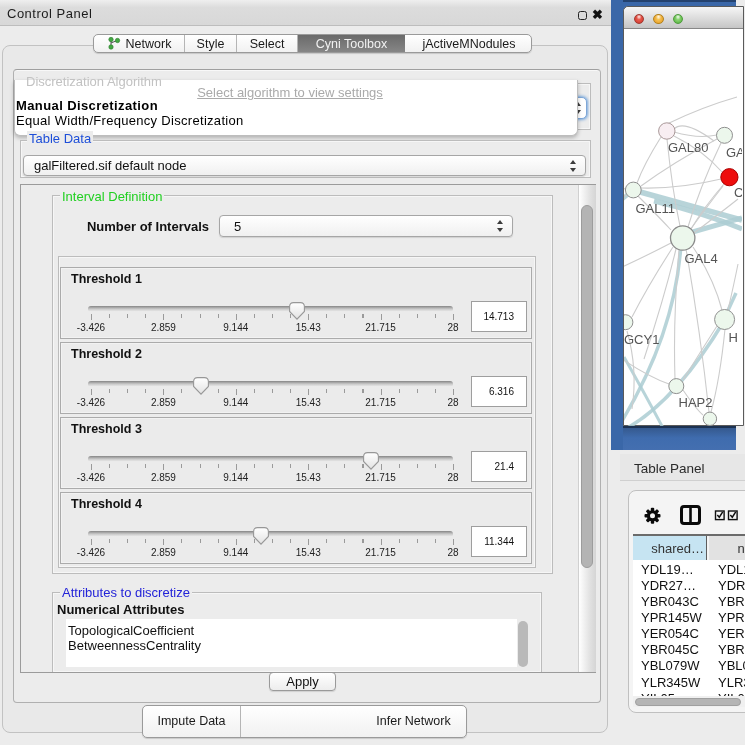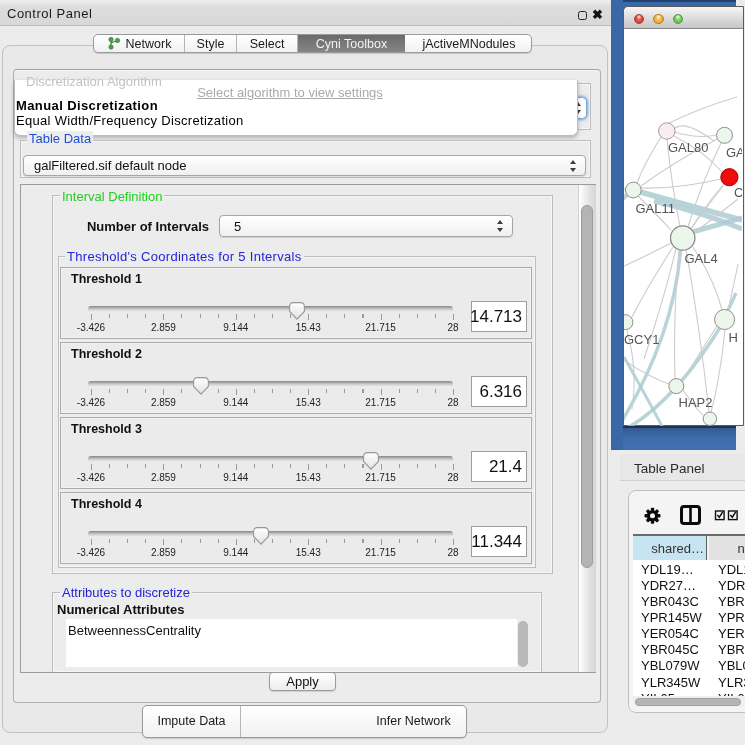--- a/index.html
+++ b/index.html
@@ -67,22 +67,22 @@
   border:1px solid #9c9c9c; border-radius:6px; }
 
 
 .tbox { position:absolute; left:39px; width:472px; height:72px; border:1px solid #ababab;
   box-shadow:inset 0 0 0 1px #f2f2f2; background:#ebebeb; }
 .tbox .ttl { position:absolute; left:10px; top:4px; font-size:12.5px; font-weight:bold; color:#111; }
 .track { position:absolute; left:27px; top:37.5px; width:365px; height:6px; border-radius:3px;
   background:linear-gradient(#858585,#c9c9c9 50%,#f1f1f1); }
 .thumb { position:absolute; top:33.5px; width:16px; height:18px; }
 .field { position:absolute; left:410px; width:56px; height:31px; background:#ffffff;
-  border:1px solid #9e9e9e; font-size:17px; color:#111; text-align:right;
-  display:flex; align-items:center; justify-content:flex-end; padding-right:4px; top:33px; }
+  border:1px solid #9e9e9e; font-size:10px; color:#111; text-align:right;
+  display:flex; align-items:center; justify-content:flex-end; padding-right:12px; top:33px; }
 .ticks-min { position:absolute; left:29.5px; top:45.5px; width:364px; height:4px;
   background:repeating-linear-gradient(90deg,#9a9a9a 0 1px,transparent 1px 18.1px); }
 .ticks-maj { position:absolute; left:29.5px; top:45.5px; width:364px; height:6.5px;
   background:repeating-linear-gradient(90deg,#9a9a9a 0 1px,transparent 1px 72.4px); }
 .tlabels { position:absolute; left:0; top:53.5px; width:100%; height:11px; font-size:10px; color:#222; }
 .tlabels span { position:absolute; transform:translateX(-50%); }
 
 
 #attrlist { left:45px; top:434px; width:451px; height:48px; background:#ffffff; font-size:13px; color:#111; overflow:hidden; padding-top:4px; }
 #attrlist div { padding-left:2px; height:15.4px; line-height:15.4px; }
@@ -163,21 +163,20 @@
 
   <div class="abs" style="left:0px; top:34px; width:188px; text-align:right; font-size:13px; font-weight:bold; color:#111;">Number of Intervals</div>
   <div class="abs combo" style="left:198px; top:30px; width:294px; height:22px;">
     <span style="margin-left:14px;">5</span>
     <div class="arr">
         <div class="arrglyph"></div>
       </div>
   </div>
 
   <div class="abs group" style="left:37px; top:71px; width:478px; height:312px;"></div>
-  <div class="abs gtitle" style="left:44px; top:64px; color:#2323d8; letter-spacing:0.3px;">Threshold's Coordinates for 5 Intervals</div>
 
   <div class="tbox" style="top:82px;">
     <div class="ttl">Threshold 1</div>
     <div class="track"></div>
     <div class="ticks-min"></div>
     <div class="ticks-maj"></div>
     <div class="tlabels">
         <span style="left:30px;">-3.426</span>
         <span style="left:102.4px;">2.859</span>
         <span style="left:174.8px;">9.144</span>
@@ -266,20 +265,21 @@
         </defs>
       <path d="M 0.6,4.5 Q 0.6,0.6 4.5,0.6 L 11.5,0.6 Q 15.4,0.6 15.4,4.5 L 15.4,9.5 L 8,17.2 L 0.6,9.5 Z" fill="url(#g307)" stroke="#979797" stroke-width="1.1"></path>
     </svg>
     <div class="field">11.344</div>
   </div>
 
   <div class="abs group" style="left:31px; top:407px; width:490px; height:80px; border-bottom:none;"></div>
   <div class="abs gtitle" style="left:39px; top:400px; color:#2323d8;">Attributes to discretize</div>
   <div class="abs" style="left:36px; top:417px; font-size:13px; font-weight:bold; color:#111;">Numerical Attributes</div>
   <div class="abs" id="attrlist">
+    <div>TopologicalCoefficient</div>
     <div>BetweennessCentrality</div>
   </div>
   <div class="abs" id="listsb"></div>
 
   <div class="abs" id="vtrack"></div>
   <div class="abs" id="vthumb"></div>
 </div>
 
 <div class="abs" id="applybtn">Apply</div>
 <div class="abs" style="left:615px;top:365px;width:3px;height:7px;background:#9a9a9a;border-radius:1.5px;"></div>

